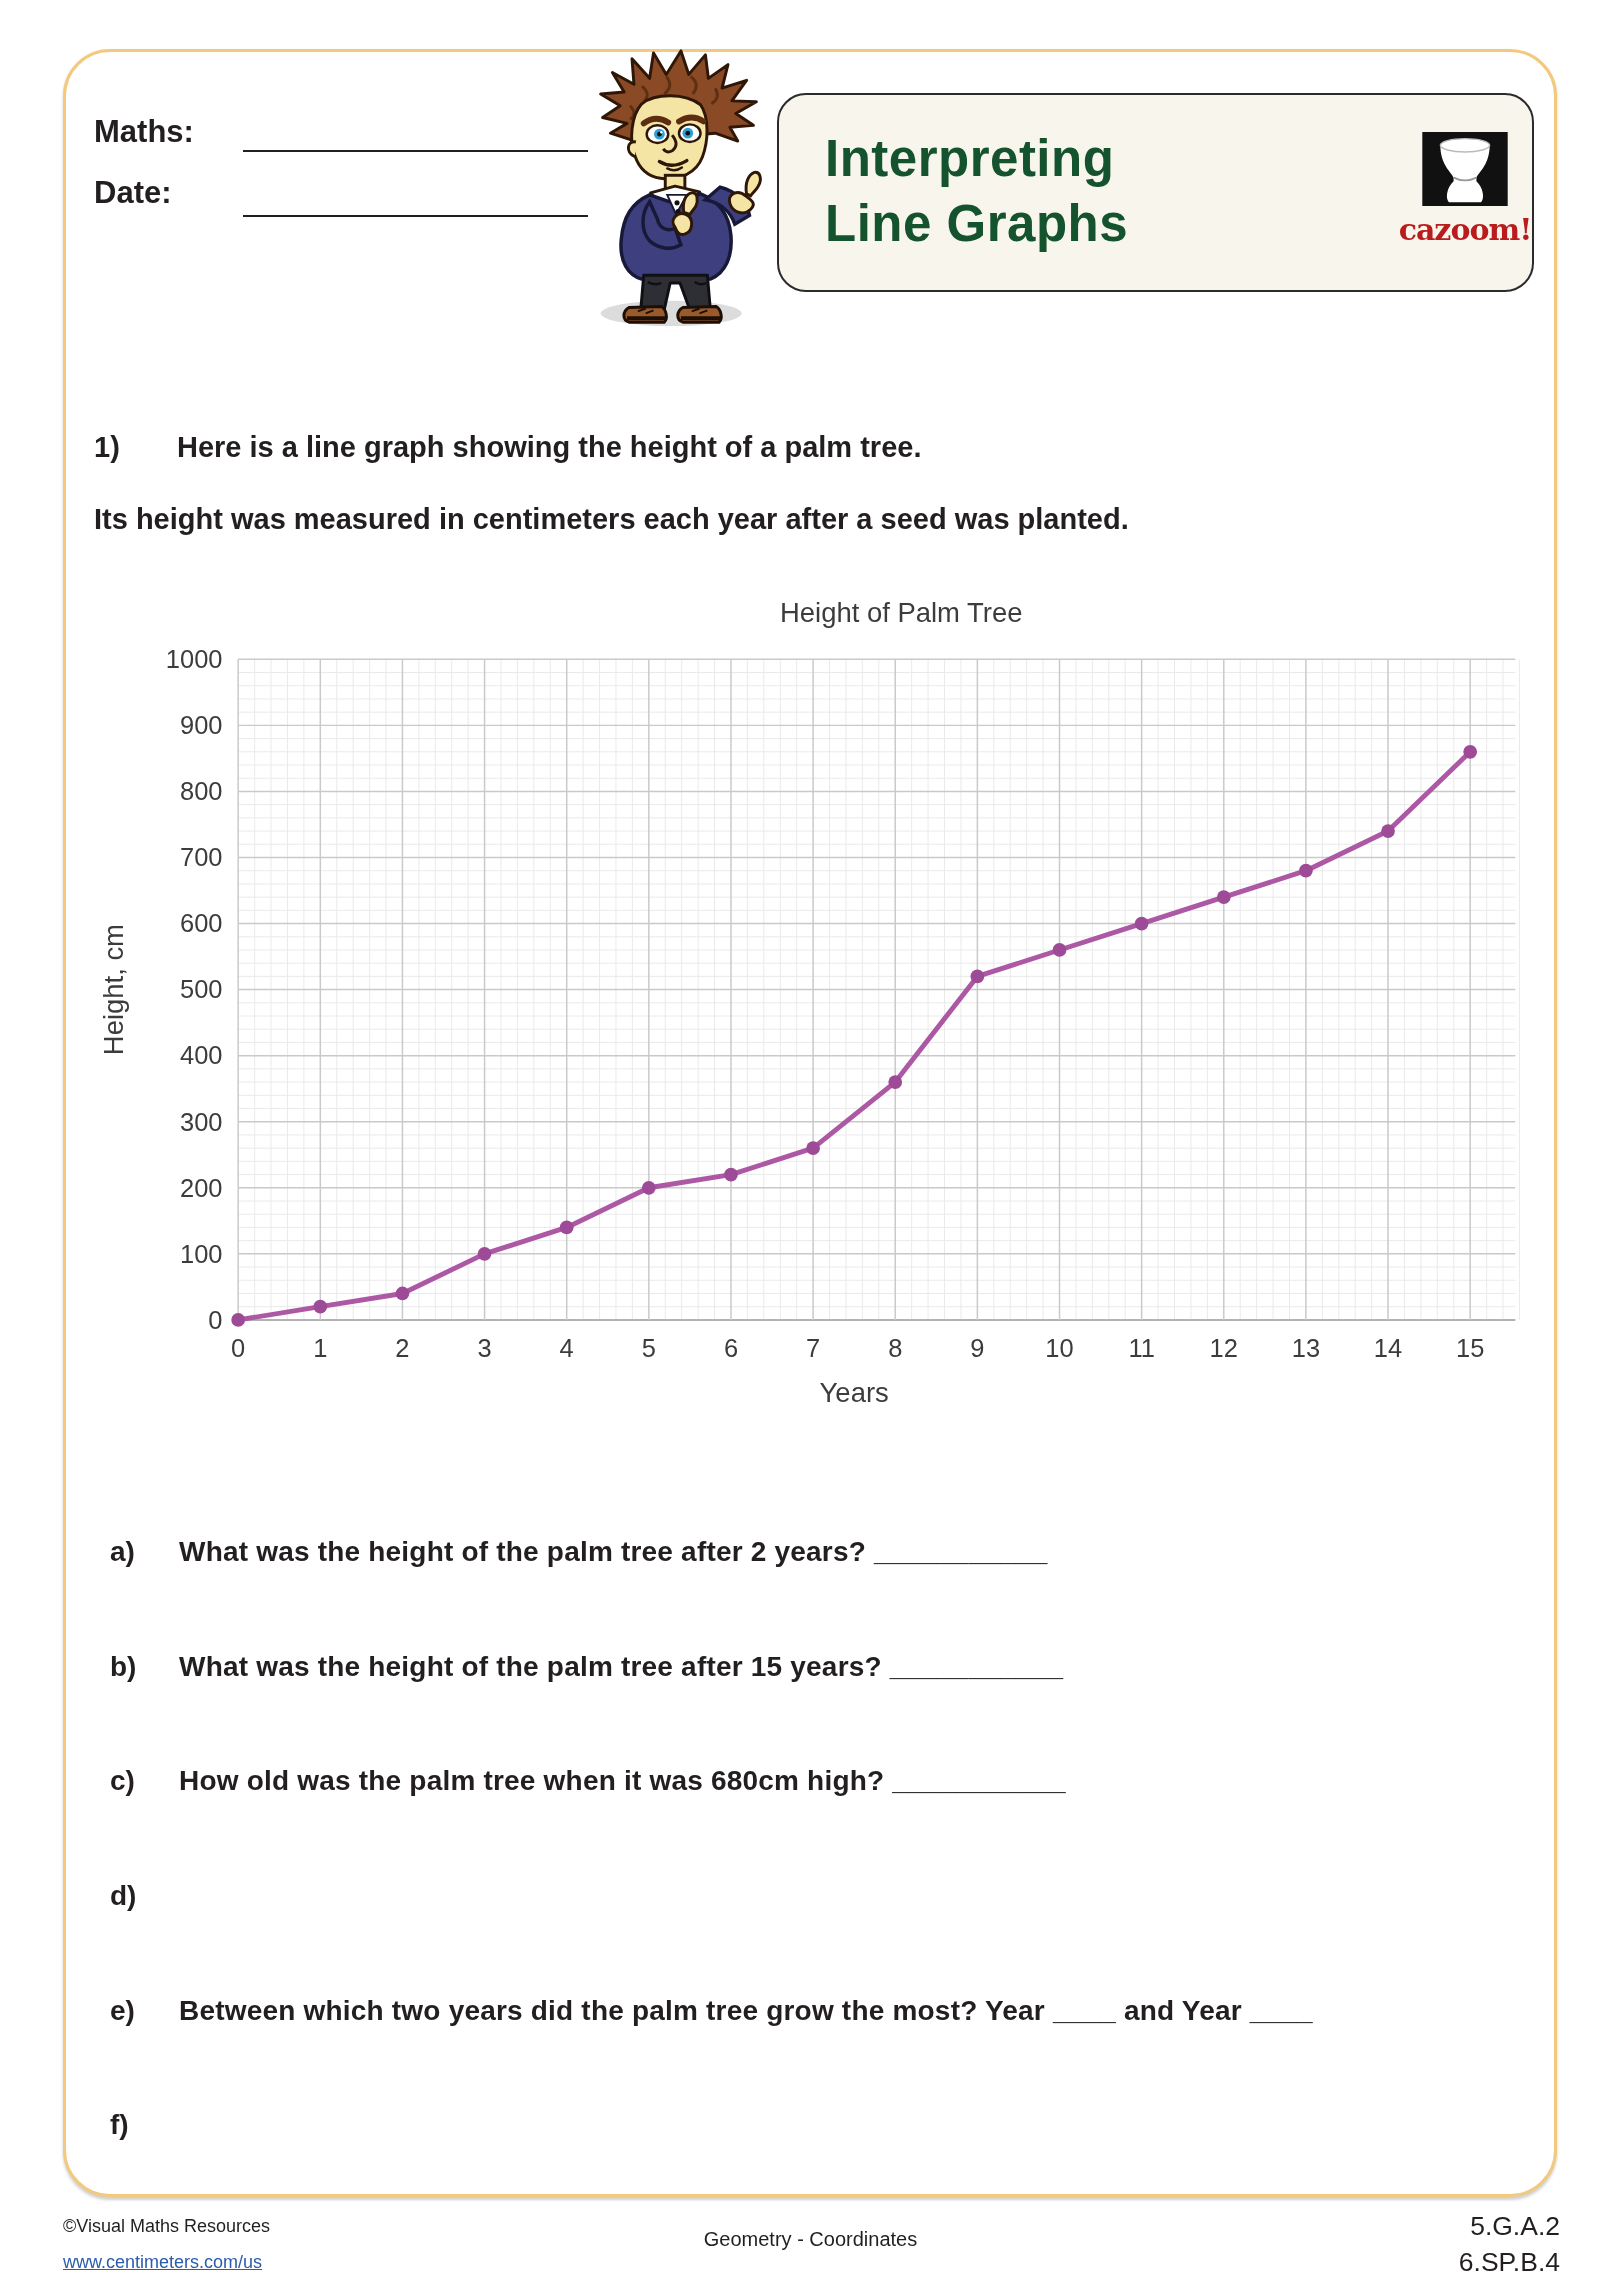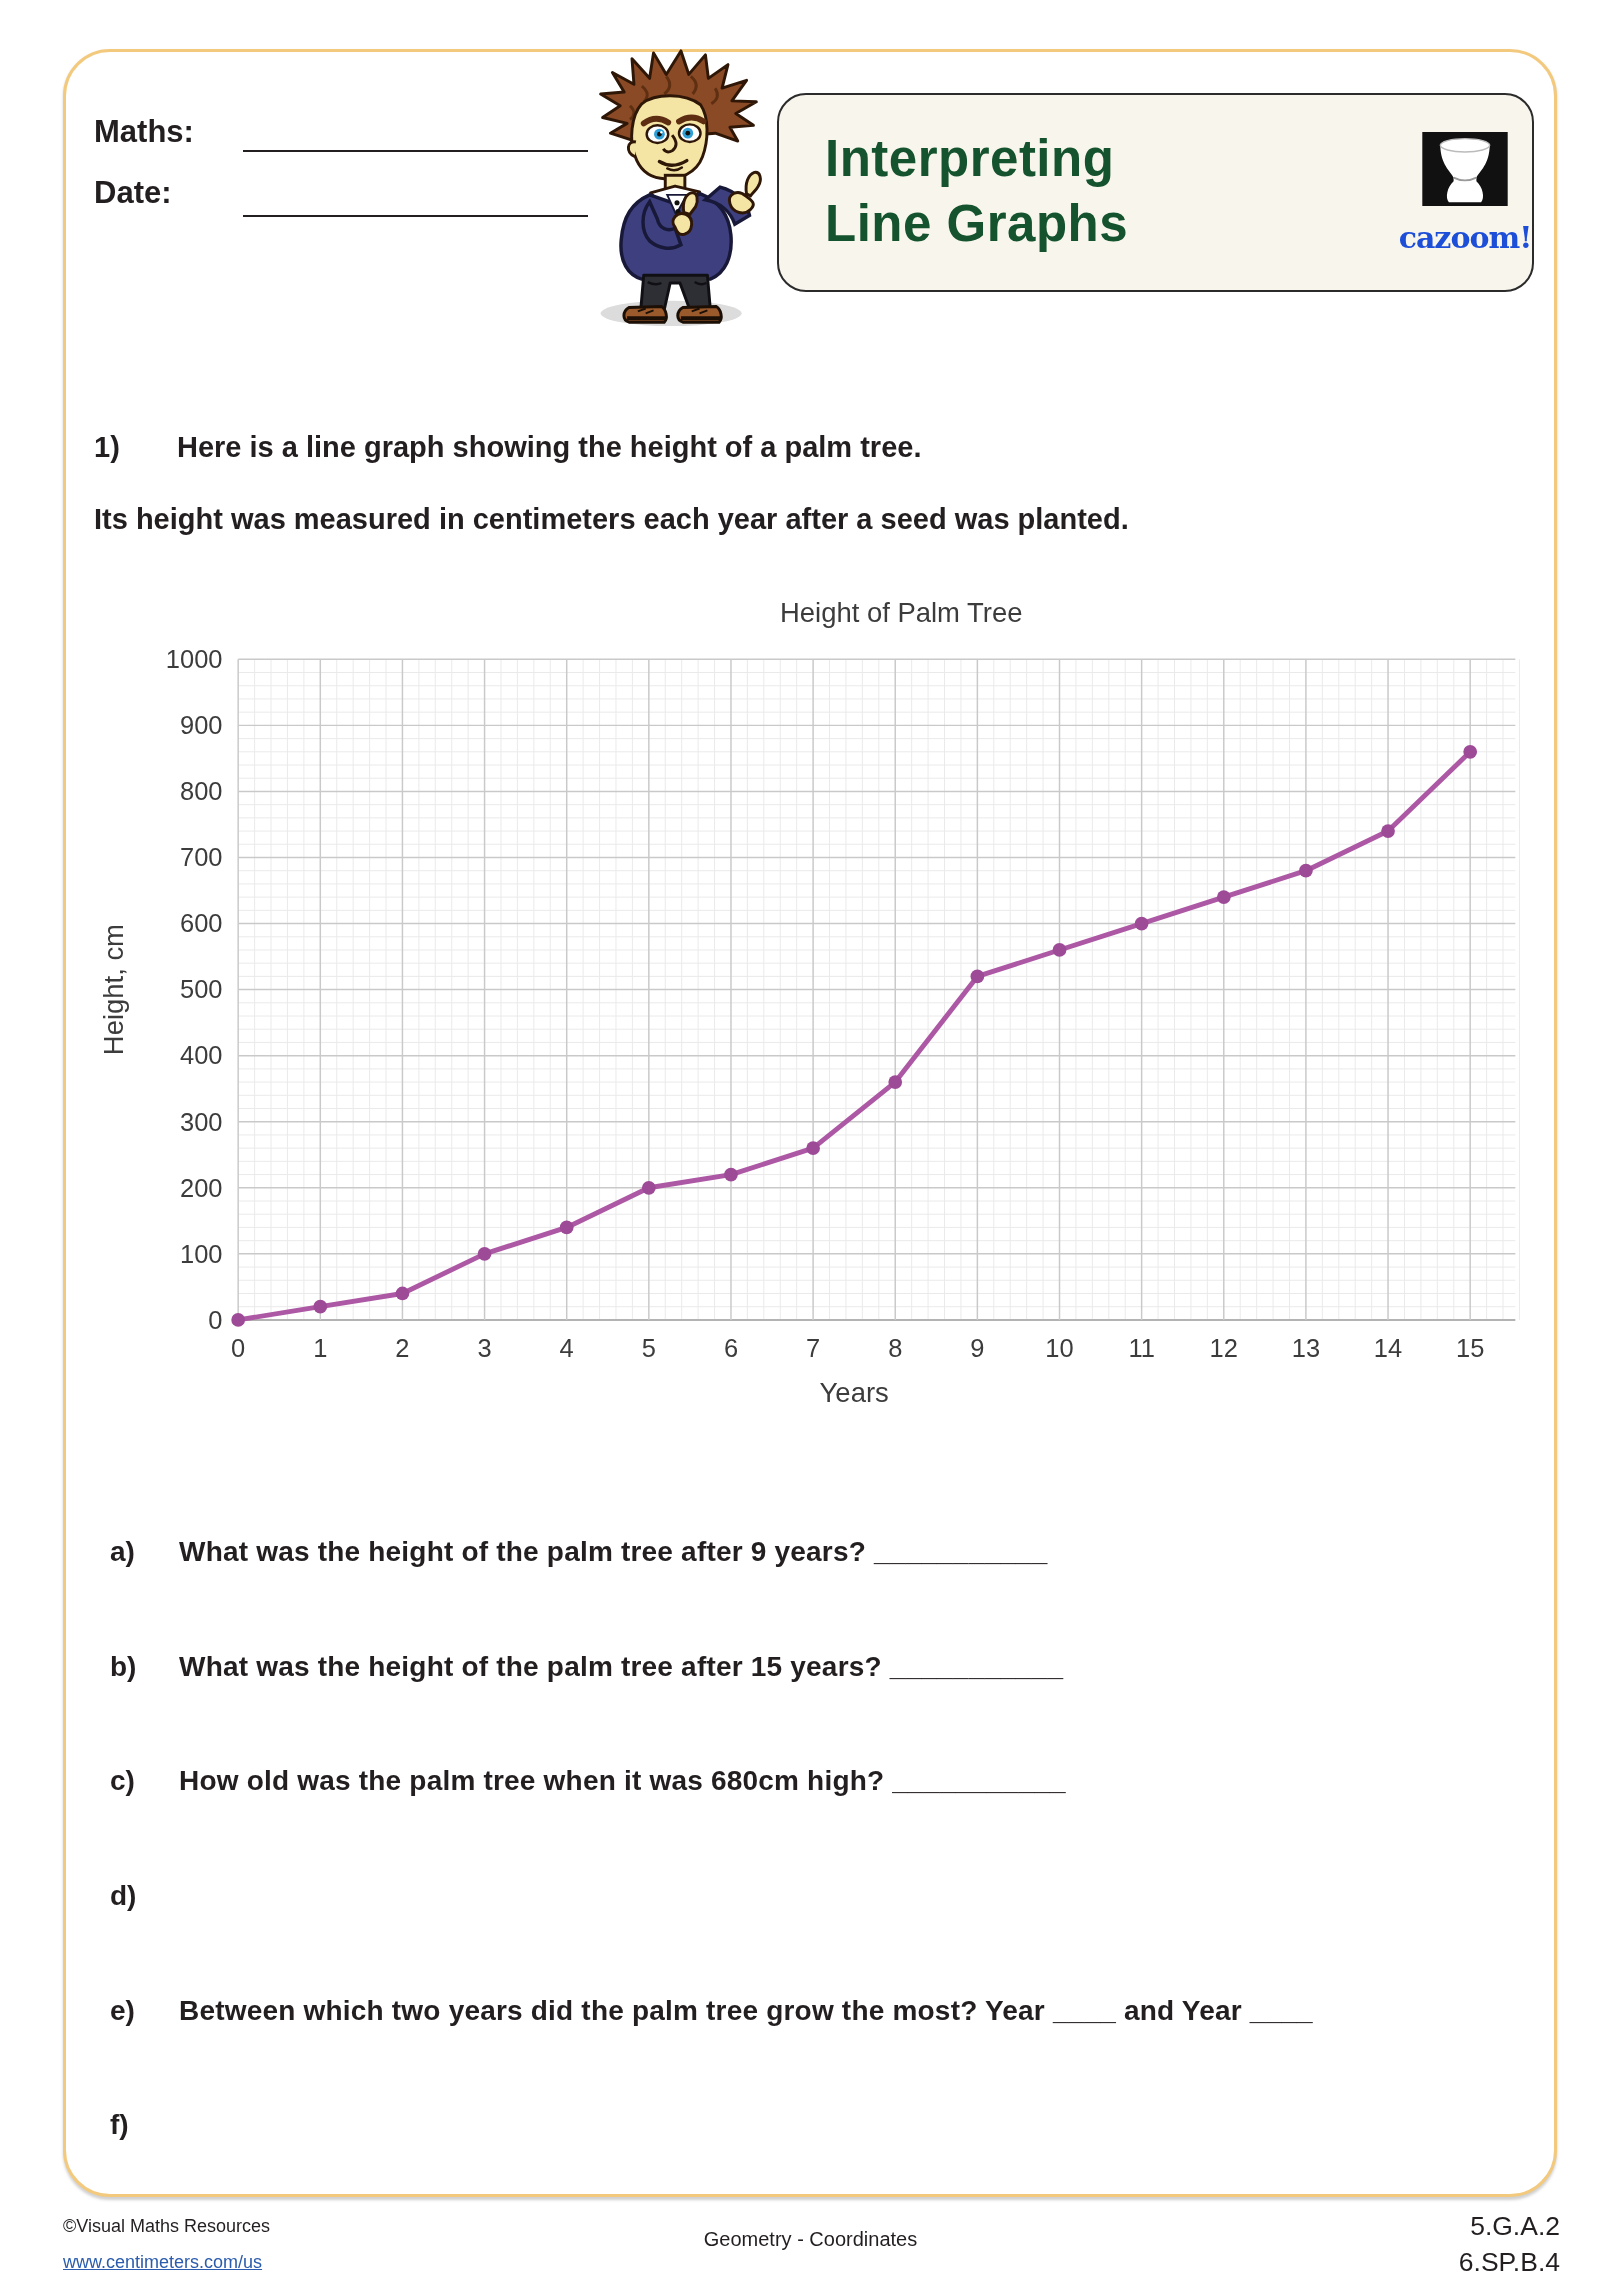--- a/index.html
+++ b/index.html
@@ -18,21 +18,21 @@
   .field-label { font-size:31px; font-weight:bold; color:#231f20; }
   .write-line { border-bottom:2.9px solid #231f20; height:0; }
   .title-box {
     position:absolute; left:777px; top:93px; width:757px; height:199px;
     background:#f8f5ed; border:2.9px solid #2b2b2b; border-radius:29px;
   }
   .title-text { position:absolute; left:46px; top:31px; font-size:51px; line-height:65px;
     font-weight:bold; color:#14532d; letter-spacing:0.5px; }
   .logo-wrap { position:absolute; left:615px; top:37px; width:142px; text-align:center; }
   .logo-text { font-family:"DejaVu Serif", serif; font-weight:bold; font-size:30px;
-    color:#1d4ed8; letter-spacing:-1px; margin-top:10px; }
+    color:#b91c1c; letter-spacing:-1px; margin-top:2px; }
   .intro-row { position:absolute; font-size:29px; font-weight:bold; color:#231f20; }
   .q-label { position:absolute; font-size:28px; font-weight:bold; }
   .q-text  { position:absolute; font-size:28px; font-weight:bold; letter-spacing:0.2px; }
   .footer-left { position:absolute; left:63px; top:2208px; font-size:18px; line-height:36px; }
   .footer-link { color:#2b5cad; text-decoration:underline; cursor:pointer; }
   .footer-center { position:absolute; left:0; top:2228px; width:1621px; text-align:center; font-size:20px; }
   .footer-right { position:absolute; right:61px; top:2208px; font-size:26.5px; line-height:36px; text-align:right; }
   svg text { font-family:"Liberation Sans", sans-serif; }
 </style>
 </head>
@@ -295,21 +295,21 @@
         <text x="1242.3999999999999" y="797" text-anchor="middle">13</text>
         <text x="1326.2" y="797" text-anchor="middle">14</text>
         <text x="1410" y="797" text-anchor="middle">15</text>
         <text x="829.5" y="47" text-anchor="middle" font-size="28">Height of Palm Tree</text>
         <text x="781.5" y="843" text-anchor="middle" font-size="28">Years</text>
         <text x="36" y="422" text-anchor="middle" font-size="28" transform="rotate(-90 36 422)">Height, cm</text>
       </g>
     </svg>
 
   <div class="q-label" style="left:110px; top:1536px;">a)</div>
-  <div class="q-text" style="left:179px; top:1536px;">What was the height of the palm tree after 9 years? ___________</div>
+  <div class="q-text" style="left:179px; top:1536px;">What was the height of the palm tree after 2 years? ___________</div>
 
   <div class="q-label" style="left:110px; top:1651px;">b)</div>
   <div class="q-text" style="left:179px; top:1651px;">What was the height of the palm tree after 15 years? ___________</div>
 
   <div class="q-label" style="left:110px; top:1765px;">c)</div>
   <div class="q-text" style="left:179px; top:1765px;">How old was the palm tree when it was 680cm high? ___________</div>
 
   <div class="q-label" style="left:110px; top:1880px;">d)</div>
 
   <div class="q-label" style="left:110px; top:1995px;">e)</div>

